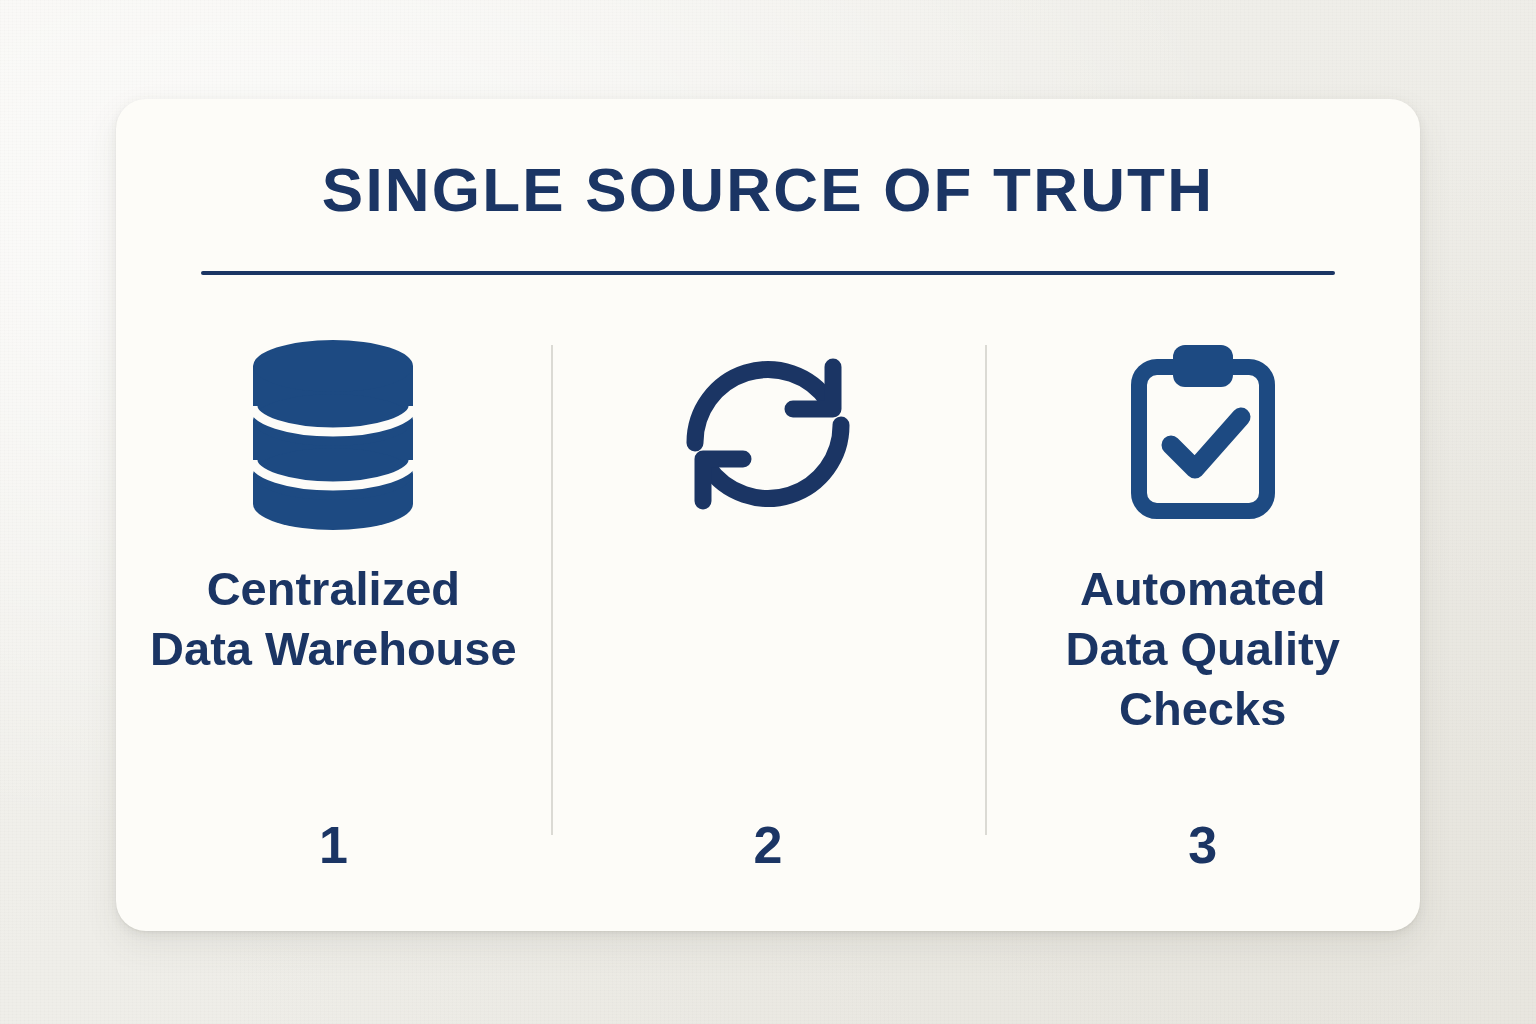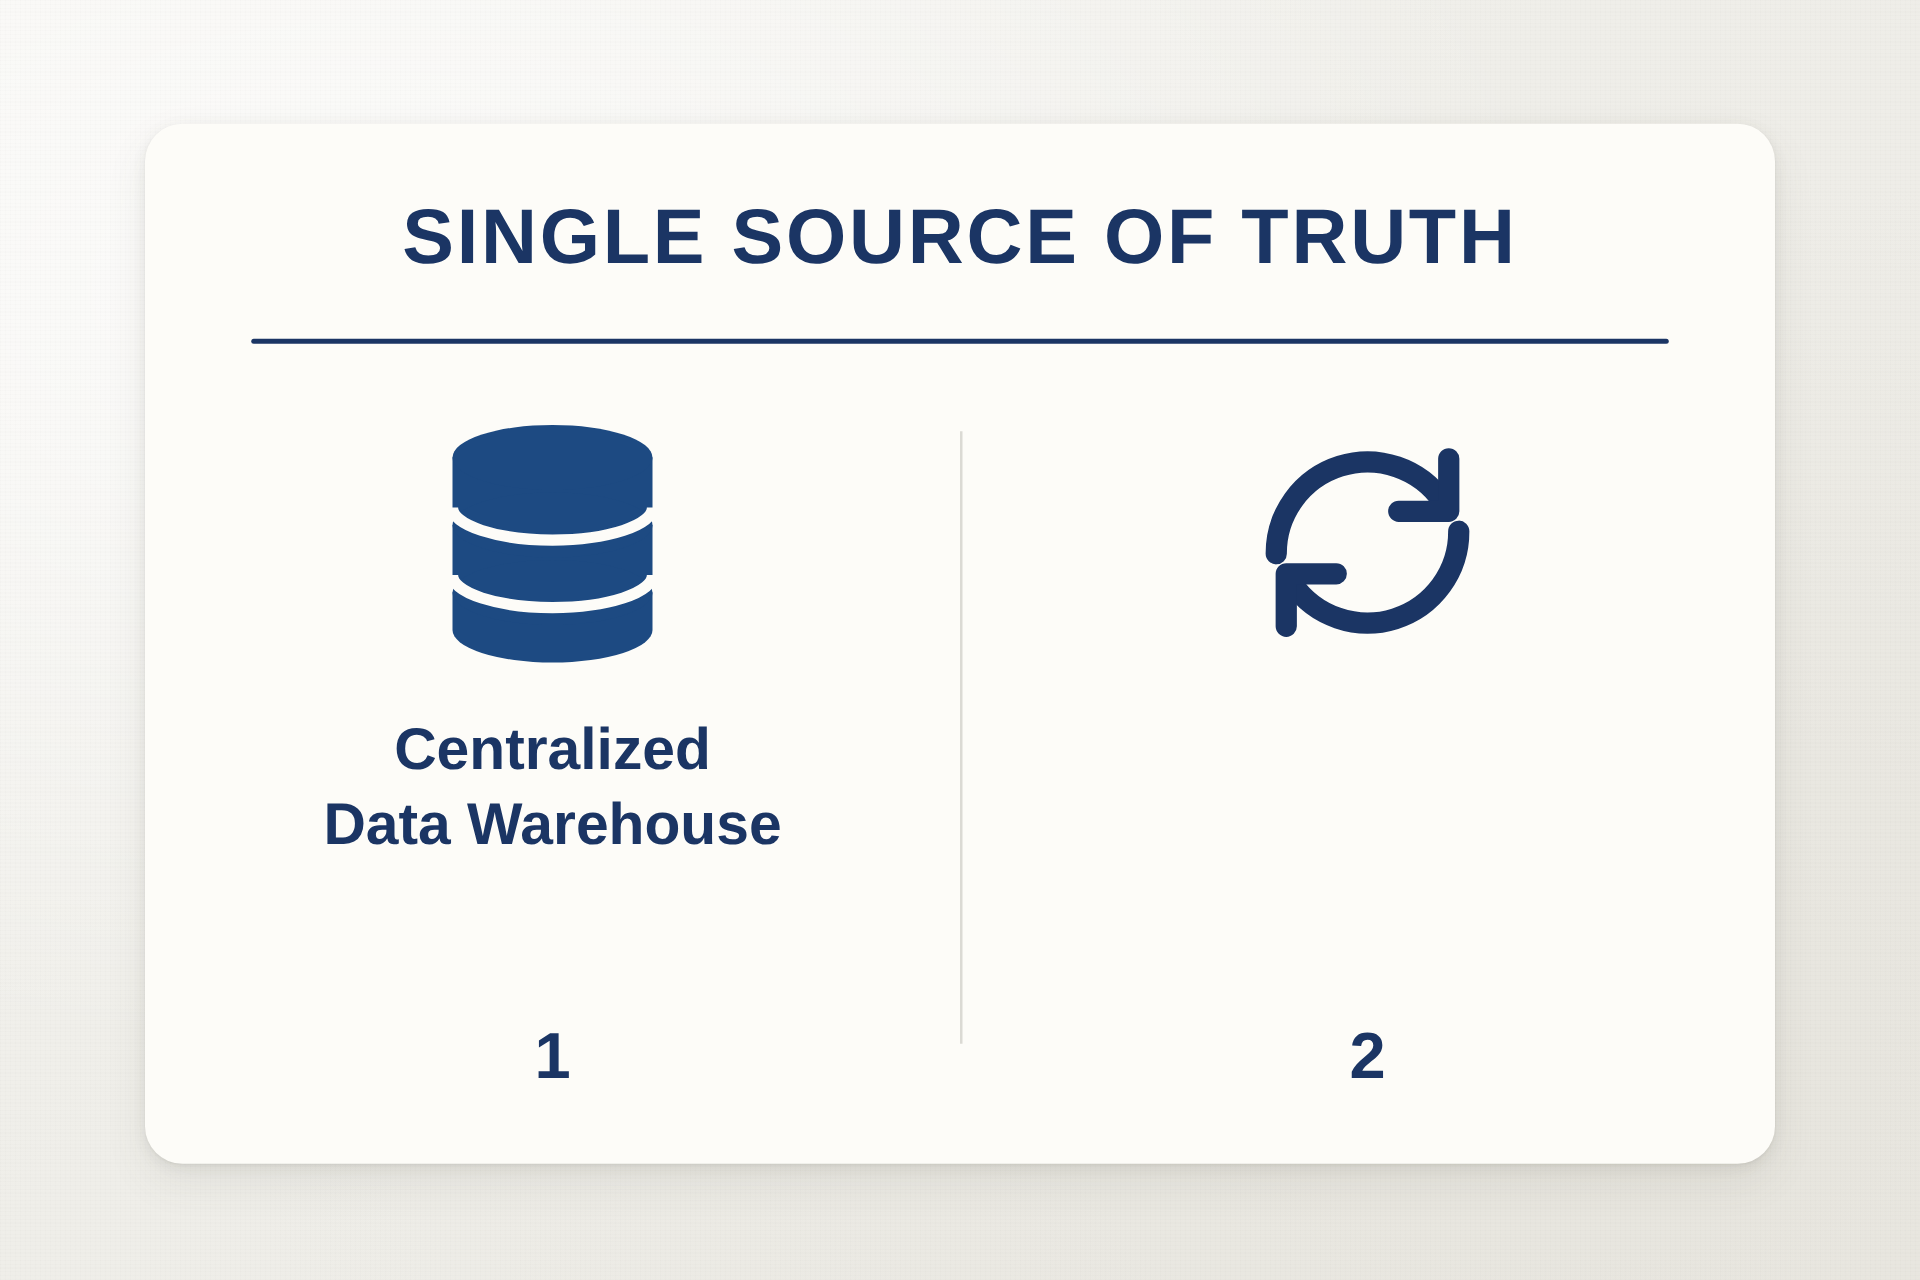--- a/index.html
+++ b/index.html
@@ -109,21 +109,21 @@
     justify-content: center;
   }
   .icon-slot svg { display: block; }
 
   .col-label {
     text-align: center;
     font-size: 47px;
     font-weight: bold;
     line-height: 1.28;
     color: #1b3564;
-    margin-top: 30px;
+    margin-top: 20px;
     white-space: pre-line;
   }
 
   .col-number {
     position: absolute;
     bottom: -32px;
     left: 0;
     right: 0;
     text-align: center;
     font-size: 52px;
@@ -180,15 +180,31 @@
 
             <path d="M168 86 A73 73 0 0 1 35 128"></path>
 
             <path d="M30 162 L30 120 L70 120"></path>
           </g>
         </svg>
       </div>
       <div class="col-number">2</div>
     </div>
 
+    <div class="column">
+      <div class="icon-slot">
+        <svg width="160" height="190" viewBox="0 0 160 190" aria-hidden="true">
+
+          <path d="M52 28 H34 a18 18 0 0 0 -18 18 V154 a18 18 0 0 0 18 18 H126 a18 18 0 0 0 18 -18 V46 a18 18 0 0 0 -18 -18 H108" fill="none" stroke="#1d4a82" stroke-width="16" stroke-linecap="round" stroke-linejoin="round"></path>
+
+          <rect x="50" y="6" width="60" height="42" rx="12" fill="#1d4a82"></rect>
+
+          <path d="M48 106 L72 130 L118 78" fill="none" stroke="#1d4a82" stroke-width="19" stroke-linecap="round" stroke-linejoin="round"></path>
+        </svg>
+      </div>
+      <div class="col-label">Automated
+Data Quality
+Checks</div>
+      <div class="col-number">3</div>
+    </div>
 
   </div>
 </div>
 
 </body></html>

